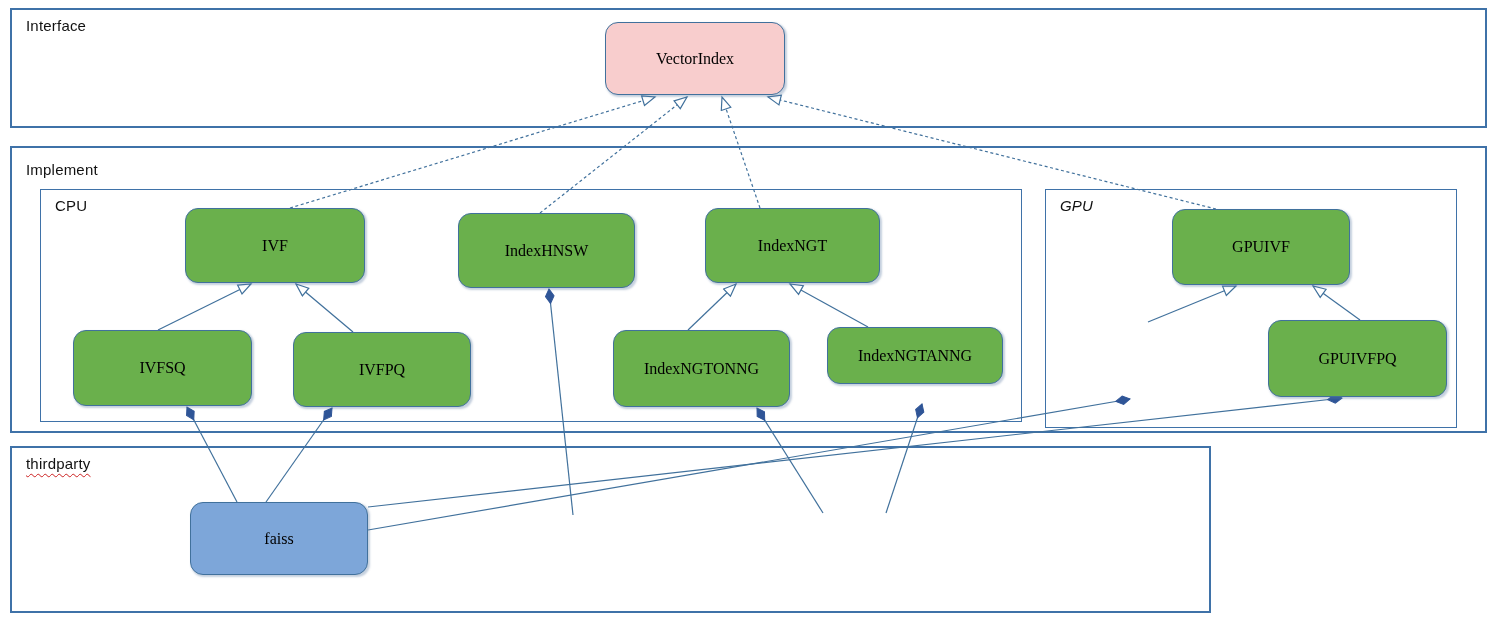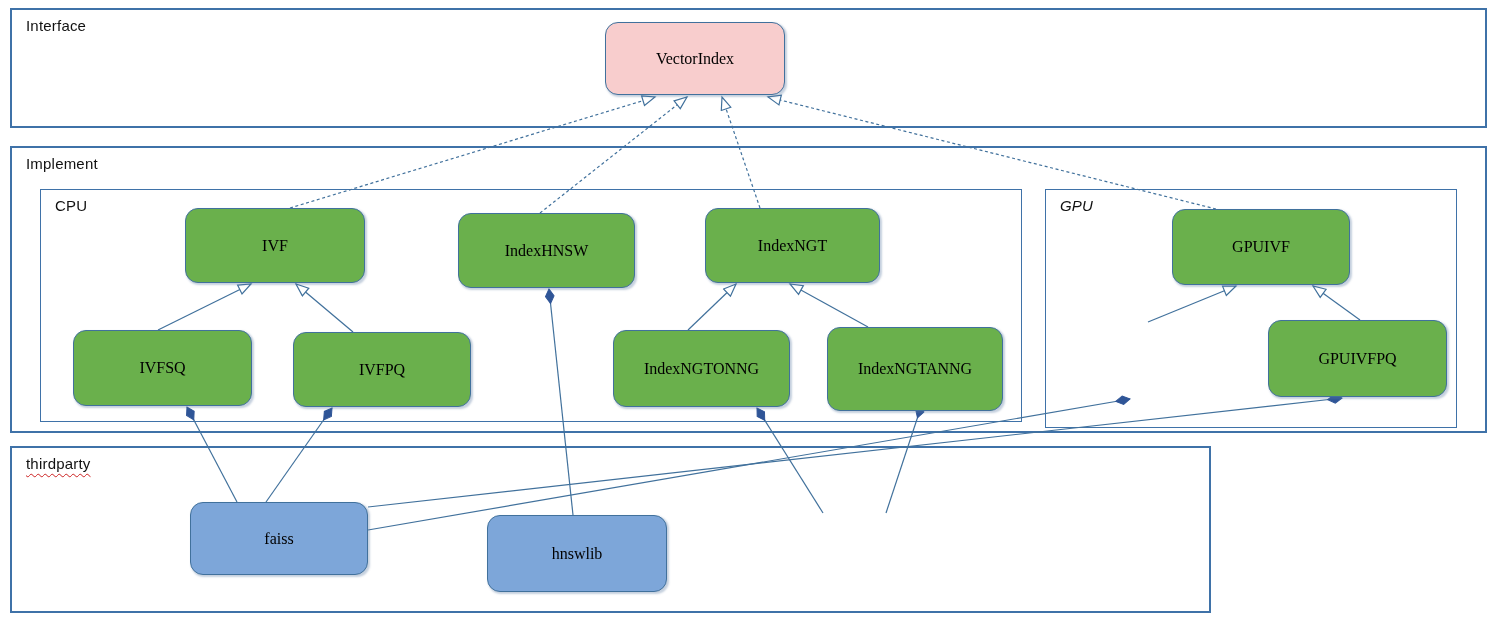--- a/index.html
+++ b/index.html
@@ -51,21 +51,21 @@
   }
 </style>
 </head>
 <body>
 
 <div class="canvas" style="width: 1503px; height: 628px; background: rgb(255, 255, 255);">
     <div class="section outer" style="left: 10px; top: 8px; width: 1477px; height: 120px; border-color: rgb(63, 114, 168);">
       <span class="section-label" style="color: rgb(17, 17, 17);">Interface</span>
     </div>
     <div class="section outer" style="left: 10px; top: 146px; width: 1477px; height: 287px; border-color: rgb(63, 114, 168);">
-      <span class="section-label" style="color: rgb(17, 17, 17);">Implement</span>
+      <span class="section-label" style="color: rgb(17, 17, 17); margin-top: 6px;">Implement</span>
     </div>
     <div class="section inner" style="left: 40px; top: 189px; width: 982px; height: 233px; border-color: rgb(63, 114, 168);">
       <span class="section-label" style="color: rgb(17, 17, 17); text-align: right;">CPU</span>
     </div>
     <div class="section inner" style="left: 1045px; top: 189px; width: 412px; height: 239px; border-color: rgb(63, 114, 168); font-style: italic;">
       <span class="section-label" style="color: rgb(17, 17, 17);">GPU</span>
     </div>
     <div class="section outer" style="left: 10px; top: 446px; width: 1201px; height: 167px; border-color: rgb(63, 114, 168);">
       <span class="section-label misspelled" style="color: rgb(17, 17, 17); text-decoration-color: rgb(204, 34, 34);">thirdparty</span>
     </div>
@@ -97,17 +97,16 @@
       <line x1="368" y1="507" x2="1342" y2="398" stroke="#41719c" stroke-width="1.2" marker-end="url(#m-dia)"></line>
     </svg>
     <div class="node" style="left: 605px; top: 22px; width: 180px; height: 73px; background: rgb(248, 205, 205); border-color: rgb(65, 113, 156);">VectorIndex</div>
     <div class="node" style="left: 185px; top: 208px; width: 180px; height: 75px; background: rgb(106, 176, 76); border-color: rgb(65, 113, 156);">IVF</div>
     <div class="node" style="left: 705px; top: 208px; width: 175px; height: 75px; background: rgb(106, 176, 76); border-color: rgb(65, 113, 156);">IndexNGT</div>
     <div class="node" style="left: 458px; top: 213px; width: 177px; height: 75px; background: rgb(106, 176, 76); border-color: rgb(65, 113, 156);">IndexHNSW</div>
     <div class="node" style="left: 1172px; top: 209px; width: 178px; height: 76px; background: rgb(106, 176, 76); border-color: rgb(65, 113, 156);">GPUIVF</div>
     <div class="node" style="left: 73px; top: 330px; width: 179px; height: 76px; background: rgb(106, 176, 76); border-color: rgb(65, 113, 156);">IVFSQ</div>
     <div class="node" style="left: 293px; top: 332px; width: 178px; height: 75px; background: rgb(106, 176, 76); border-color: rgb(65, 113, 156);">IVFPQ</div>
     <div class="node" style="left: 613px; top: 330px; width: 177px; height: 77px; background: rgb(106, 176, 76); border-color: rgb(65, 113, 156);">IndexNGTONNG</div>
-    <div class="node" style="left: 827px; top: 327px; width: 176px; height: 84px; background: rgb(106, 176, 76); border-color: rgb(65, 113, 156);">IndexNGTANNG</div>
+    <div class="node" style="left: 827px; top: 327px; width: 176px; height: 57px; background: rgb(106, 176, 76); border-color: rgb(65, 113, 156);">IndexNGTANNG</div>
     <div class="node" style="left: 1268px; top: 320px; width: 179px; height: 77px; background: rgb(106, 176, 76); border-color: rgb(65, 113, 156);">GPUIVFPQ</div>
     <div class="node" style="left: 190px; top: 502px; width: 178px; height: 73px; background: rgb(125, 166, 217); border-color: rgb(65, 113, 156);">faiss</div>
-    <div class="node" style="left: 487px; top: 515px; width: 180px; height: 77px; background: rgb(125, 166, 217); border-color: rgb(65, 113, 156);">hnswlib</div>
   </div>
 
 </body></html>

